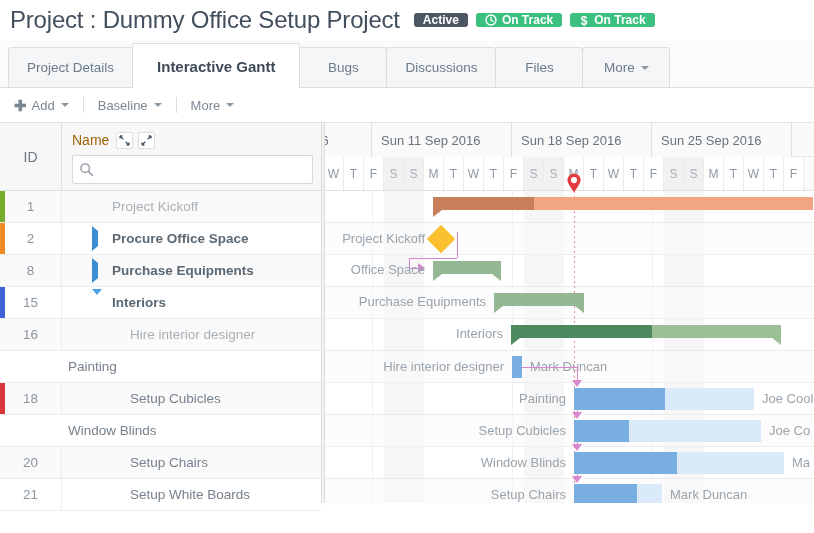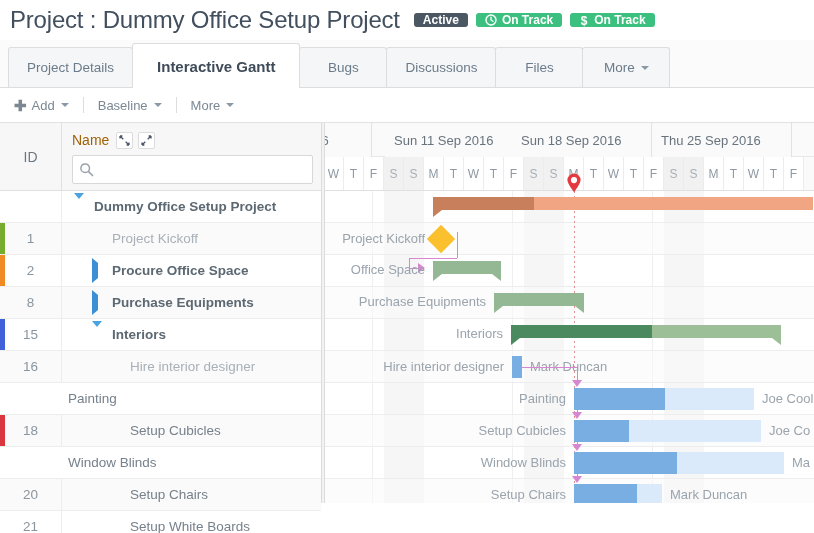--- a/index.html
+++ b/index.html
@@ -321,27 +321,20 @@
         <div class="search-wrap">
           <svg width="15" height="15" viewBox="0 0 16 16">
             <circle cx="6.6" cy="6.6" r="4.6" fill="none" stroke="#9aa3ab" stroke-width="1.6"></circle>
             <path d="M10.2 10.2L14.4 14.4" stroke="#9aa3ab" stroke-width="1.8" stroke-linecap="round"></path>
           </svg>
           <input type="text" value="" placeholder="" style="">
         </div>
       </div>
     </div>
     <div class="grid-rows" id="grid-rows">
-        <div class="grow">
-          <div class="g-id"></div>
-          <div class="g-name" style="padding-left:8px">
-            <span class="tw"><span class="tri-down"></span></span>
-            <span class="g-label bold" style="margin-left:6px">Dummy Office Setup Project</span>
-          </div>
-        </div>
         <div class="grow alt">
           <div class="g-flag" style="background:#76ad2e"></div>
           <div class="g-id">1</div>
           <div class="g-name" style="padding-left:26px">
             <span class="tw"></span>
             <span class="g-label muted" style="margin-left:6px">Project Kickoff</span>
           </div>
         </div>
         <div class="grow">
           <div class="g-flag" style="background:#f08a24"></div>
@@ -409,23 +402,23 @@
         </div>
       </div>
   </div>
 
   <div class="splitter"></div>
 
   <div class="gantt">
     <div class="gantt-head">
       <div class="wk-row" id="wk-row">
           <div class="wk" style="left: -45px; width: 92px;">o 2016</div>
-          <div class="wk" style="left: 60px; width: 140px;">Sun 11 Sep 2016</div>
+          <div class="wk" style="left: 47px; width: 140px;">Sun 11 Sep 2016</div>
           <div class="wk" style="left: 187px; width: 140px;">Sun 18 Sep 2016</div>
-          <div class="wk" style="left: 327px; width: 140px;">Thu 25 Sep 2016</div>
+          <div class="wk" style="left: 327px; width: 140px;">Sun 25 Sep 2016</div>
         </div>
       <div class="day-row" id="day-row">
           <div class="day" style="left: -1px; width: 20px;">W</div>
           <div class="day" style="left: 19px; width: 20px;">T</div>
           <div class="day" style="left: 39px; width: 20px;">F</div>
           <div class="day we" style="left: 59px; width: 20px;">S</div>
           <div class="day we" style="left: 79px; width: 20px;">S</div>
           <div class="day" style="left: 99px; width: 20px;">M</div>
           <div class="day" style="left: 119px; width: 20px;">T</div>
           <div class="day" style="left: 139px; width: 20px;">W</div>

